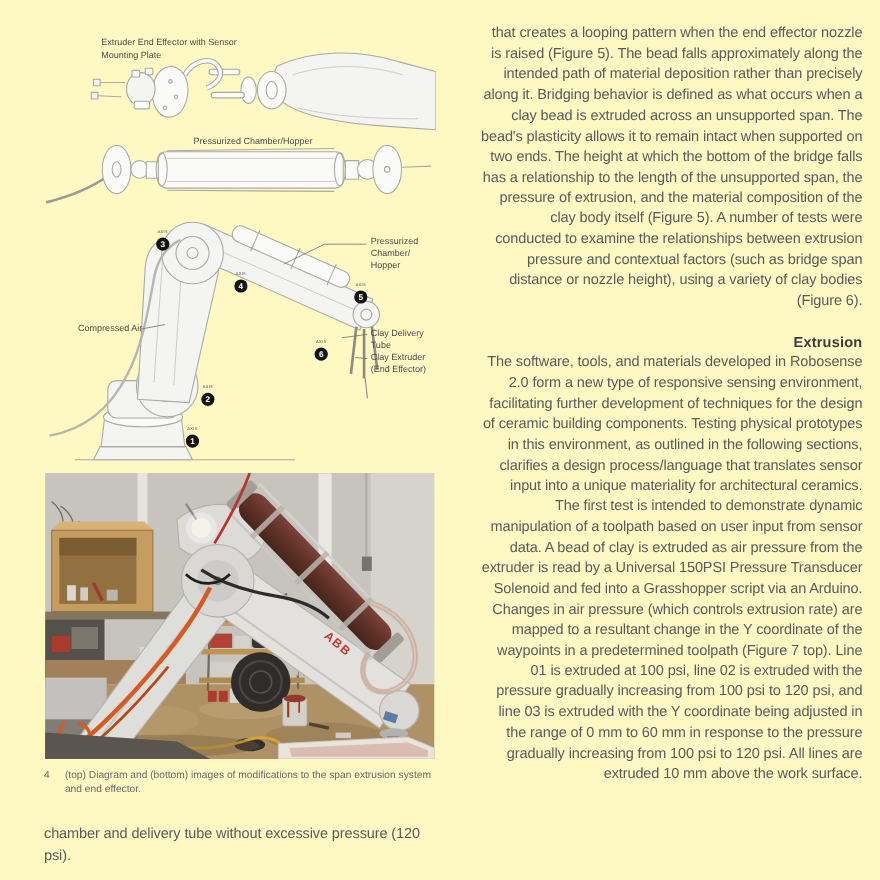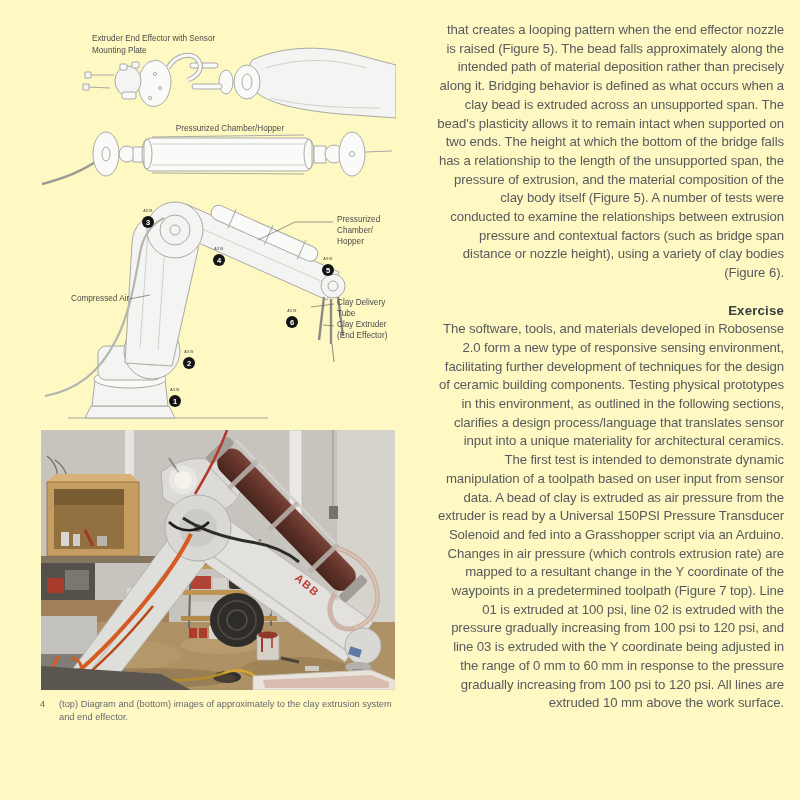--- a/index.html
+++ b/index.html
@@ -298,24 +298,27 @@
 
     <g>
       <polygon points="0,236 120,244 150,260 0,260" fill="#5a554e"></polygon>
       <polygon points="212,246 330,240 354,250 354,260 212,260" fill="#e8e4dd" stroke="#c9c4bb" stroke-width="0.8"></polygon>
       <polygon points="222,250 330,245 348,252 348,258 224,258" fill="#d9bdb0"></polygon>
     </g>
   </svg>
 
   <div class="caption">
     <span class="cap-num">4</span>
-    <span class="cap-text">(top) Diagram and (bottom) images of approximately to the clay extrusion system and end effector.</span>
+    <span class="cap-text">(top) Diagram and (bottom) images of modifications to the span extrusion system and end effector.</span>
   </div>
 
+  <div class="left-body">
+    <p>chamber and delivery tube without excessive pressure (120 psi).</p>
+  </div>
 
   <div class="right-col">
     <p>that creates a looping pattern when the end effector nozzle is raised (Figure 5). The bead falls approximately along the intended path of material deposition rather than precisely along it. Bridging behavior is defined as what occurs when a clay bead is extruded across an unsupported span. The bead's plasticity allows it to remain intact when supported on two ends. The height at which the bottom of the bridge falls has a relationship to the length of the unsupported span, the pressure of extrusion, and the material composition of the clay body itself (Figure 5). A number of tests were conducted to examine the relationships between extrusion pressure and contextual factors (such as bridge span distance or nozzle height), using a variety of clay bodies (Figure 6).</p>
-    <h3>Exercise</h3>
+    <h3>Extrusion</h3>
     <p>The software, tools, and materials developed in Robosense 2.0 form a new type of responsive sensing environment, facilitating further development of techniques for the design of ceramic building components. Testing physical prototypes in this environment, as outlined in the following sections, clarifies a design process/language that translates sensor input into a unique materiality for architectural ceramics.</p>
     <p>The first test is intended to demonstrate dynamic manipulation of a toolpath based on user input from sensor data. A bead of clay is extruded as air pressure from the extruder is read by a Universal 150PSI Pressure Transducer Solenoid and fed into a Grasshopper script via an Arduino. Changes in air pressure (which controls extrusion rate) are mapped to a resultant change in the Y coordinate of the waypoints in a predetermined toolpath (Figure 7 top). Line 01 is extruded at 100 psi, line 02 is extruded with the pressure gradually increasing from 100 psi to 120 psi, and line 03 is extruded with the Y coordinate being adjusted in the range of 0 mm to 60 mm in response to the pressure gradually increasing from 100 psi to 120 psi. All lines are extruded 10 mm above the work surface.</p>
   </div>
 
 </div>
 
 </body></html>

